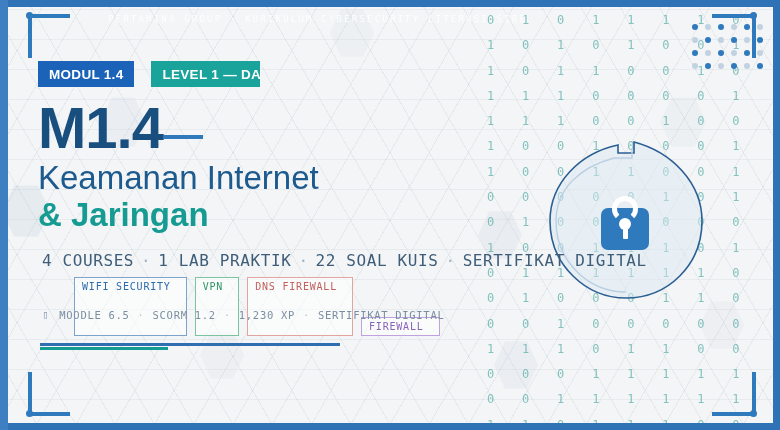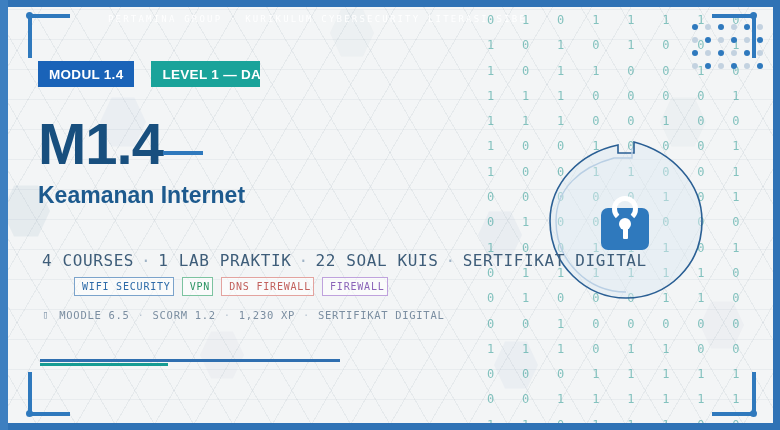--- a/index.html
+++ b/index.html
@@ -96,29 +96,29 @@
   .badges{ position:absolute; left:0px; top:61px; display:flex; gap:17px; }
   .badge{
     height:26px; display:flex; align-items:center;
     padding:0 11px; color:#fff;
     font-size:13.5px; font-weight:bold; letter-spacing:.3px;
     white-space:nowrap;
   }
   .badge-modul{ background:#1a63b8; }
   .badge-level{ background:#1aa39a; width:109px; overflow:hidden; }
 
-  .title{ position:absolute; left:0px; top:116px; width:470px; }
+  .title{ position:absolute; left:0px; top:100px; width:470px; }
   .t-line1{
     font-size:58px; font-weight:bold; letter-spacing:-1px;
     color:#184f7e; line-height:.96; white-space:nowrap;
   }
   .t-line1 .dash{ font-size:40px; color:#2f79bd; font-weight:bold; }
   .t-line2{
-    font-size:23px; font-weight:bold; color:#1d5a8e;
-    line-height:1.12; margin-top:11px; white-space:nowrap;
+    font-size:33px; font-weight:normal; color:#1d5a8e;
+    line-height:1.12; margin-top:4px; white-space:nowrap;
   }
   .t-line3{
     font-size:33px; font-weight:bold; color:#169b93;
     line-height:1.12; white-space:nowrap;
   }
   .rule{ position:absolute; left:2px; top:247px; height:3px; width:300px; }
   .rule .seg-teal{ position:absolute; left:0; top:0; width:128px; height:3px; background:#169b93; }
   .rule .seg-blue{ position:absolute; left:0; top:-4px; width:300px; height:3px; background:#2f6fb0; }
 
   .meta{
@@ -126,28 +126,28 @@
     font-family:"DejaVu Sans Mono", monospace;
     font-size:16px; letter-spacing:.6px;
     color:#3e5d79; white-space:nowrap;text-align:center;
   }
   .meta .sep{ color:#9fb3c6; padding:0 7px; }
 
   .tags{ position:absolute; left:36px; top:277px; display:flex; gap:8px; }
   .tag{
     font-family:"DejaVu Sans Mono", monospace;
     font-size:10px; letter-spacing:.8px;
-    padding:3px 2px 3px 7px;
+    padding:3px 15px 3px 7px;
     border:1px solid; background:rgba(255,255,255,.55);
     white-space:nowrap;
   }
   .tag-blue{ color:#2c6aa8; border-color:#7ba3cb; }
   .tag-green{ color:#2c9463; border-color:#7cc3a0; }
   .tag-red{ color:#c2605c; border-color:#e3a39f; }
-  .tag-purple{ color:#8a63b8; border-color:#bfa2dd; }
+  .tag-purple{ color:#8a63b8; border-color:#bfa2dd;margin-top:40px; }
 
   .techline{
     position:absolute; left:4px; top:308px;
     display:flex; align-items:center; gap:0px;
     font-family:"DejaVu Sans Mono", monospace;
     font-size:10.5px; letter-spacing:.7px;
     color:#7b8ea1; white-space:nowrap;
   }
   .techline .glyph{ font-size:11px; margin-right:10px; color:#8fa1b3; }
   .techline .sep{ color:#b9c6d2; padding:0 8px; }
@@ -265,20 +265,21 @@
     <div class="badges">
       <div class="badge badge-modul">MODUL 1.4</div>
       <div class="badge badge-level">LEVEL 1 — DASAR</div>
     </div>
 
     <div class="title">
       <div class="t-line1">
         <span>M1.4</span><span class="dash">—</span>
       </div>
       <div class="t-line2">Keamanan Internet</div>
+      <div class="t-line3">&amp; Jaringan</div>
       <div class="rule">
         <span class="seg-blue"></span>
         <span class="seg-teal"></span>
       </div>
     </div>
 
     <div class="meta" id="meta-line"><span>4 COURSES</span><span class="sep">·</span><span>1 LAB PRAKTIK</span><span class="sep">·</span><span>22 SOAL KUIS</span><span class="sep">·</span><span>SERTIFIKAT DIGITAL</span></div>
 
     <div class="tags" id="tag-row">
         <div class="tag tag-blue">WIFI SECURITY</div>

